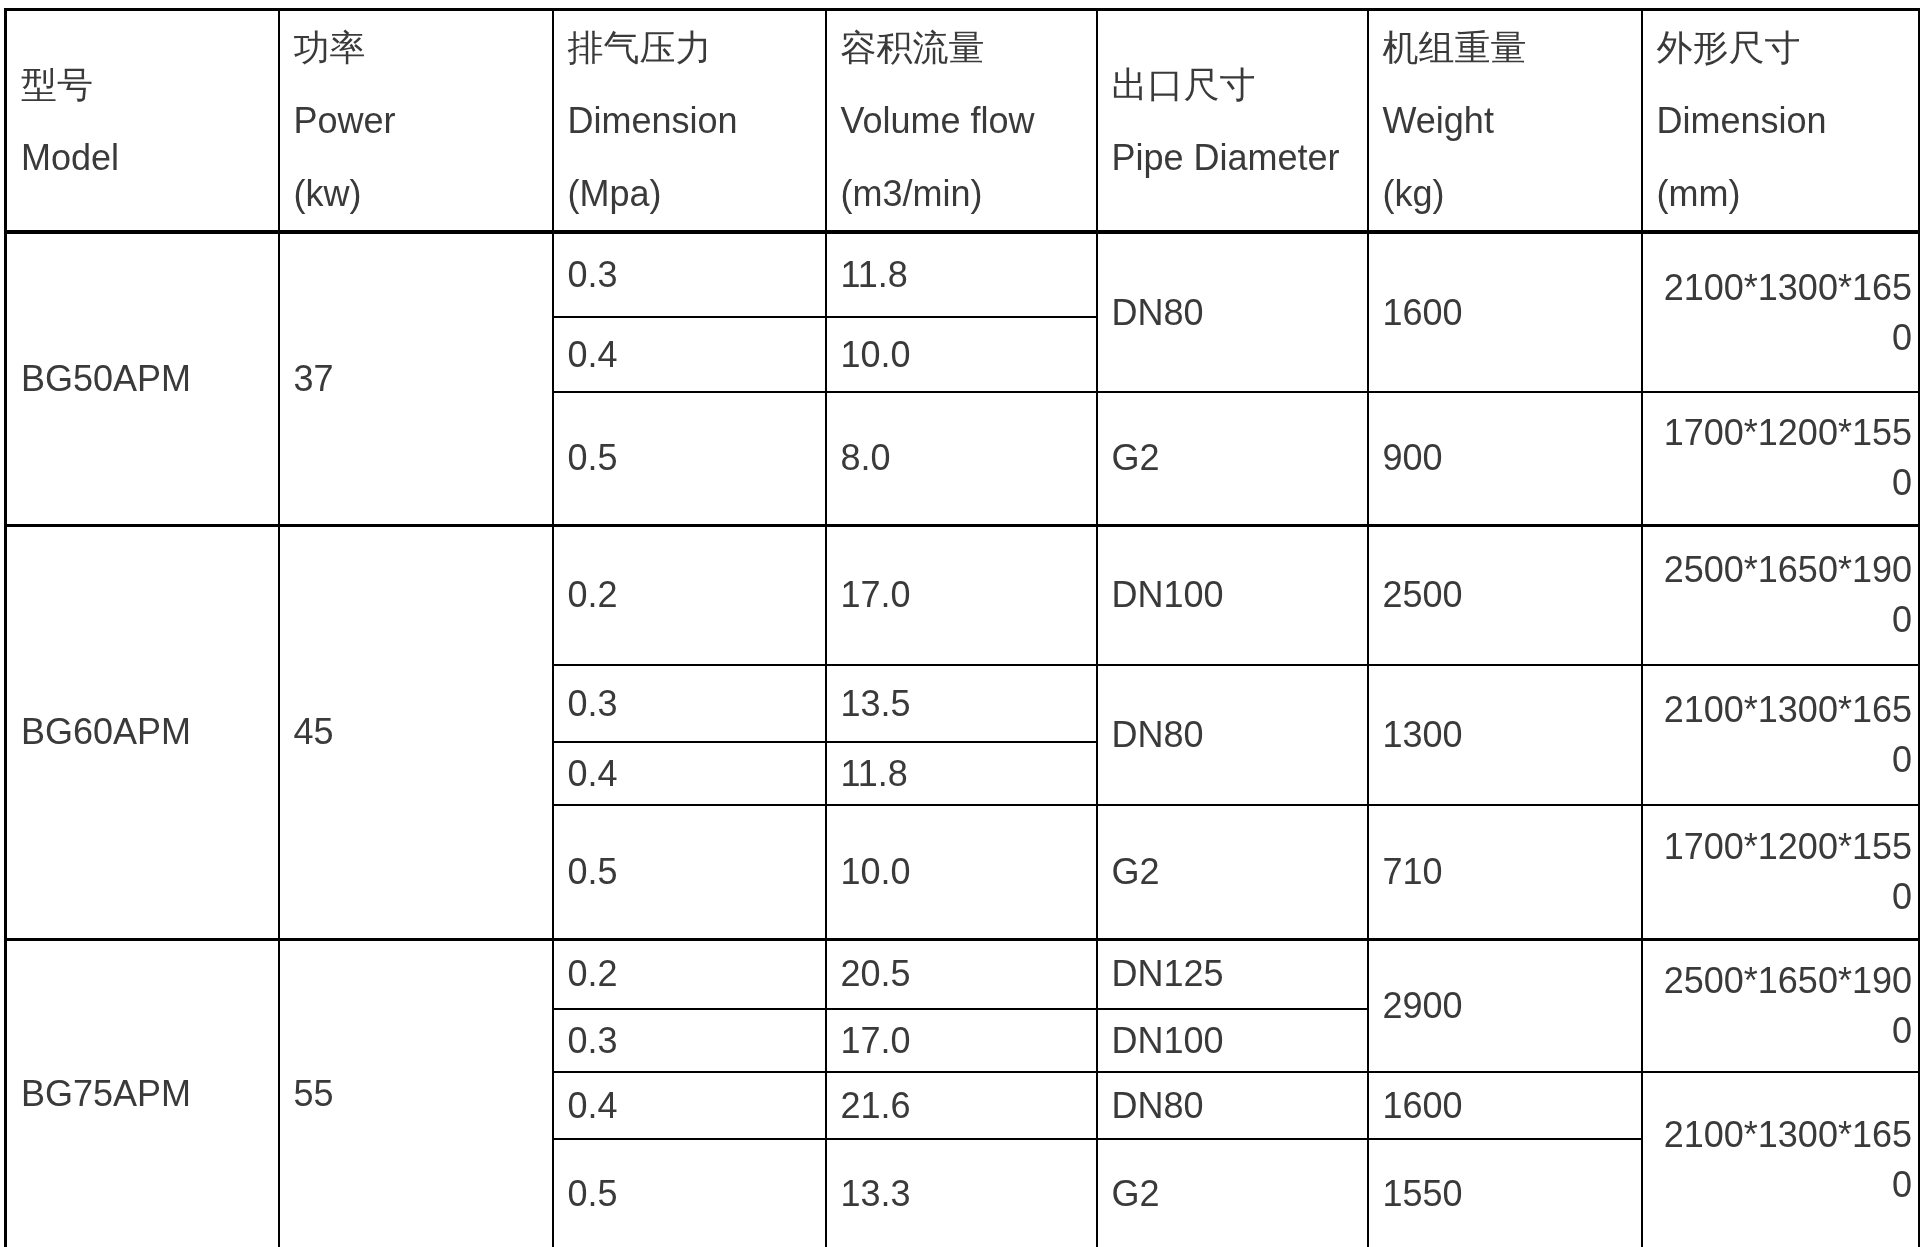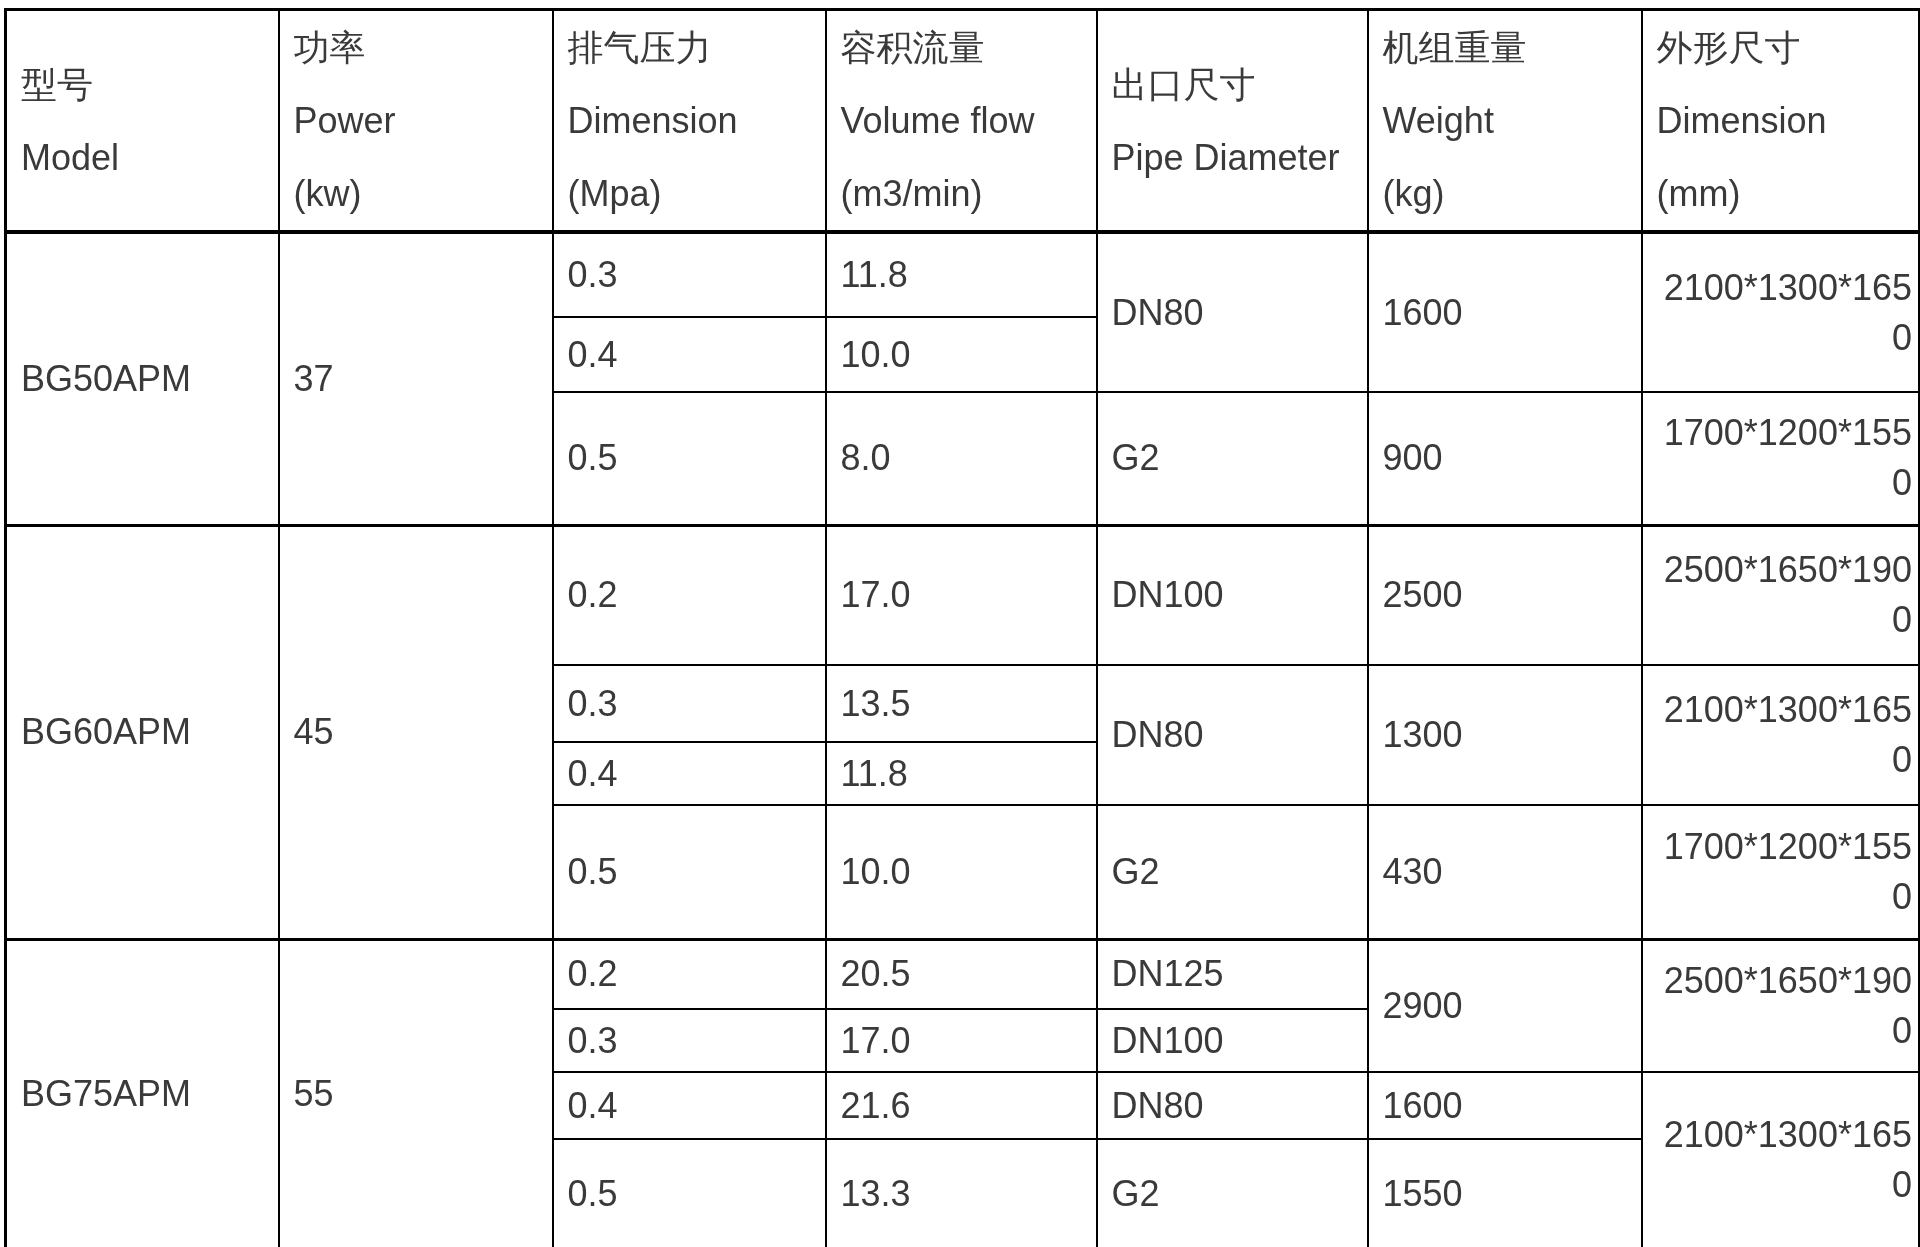--- a/index.html
+++ b/index.html
@@ -145,21 +145,21 @@
         <td rowspan="2" class="dim">2100*1300*1650</td>
       </tr>
       <tr style="height:63px;">
         <td>0.4</td>
         <td>11.8</td>
       </tr>
       <tr style="height:134px;">
         <td>0.5</td>
         <td>10.0</td>
         <td>G2</td>
-        <td>430</td>
+        <td>710</td>
         <td class="dim">1700*1200*1550</td>
       </tr>
 
       <tr class="section-top" style="height:70px;">
         <td rowspan="4">BG75APM</td>
         <td rowspan="4">55</td>
         <td>0.2</td>
         <td>20.5</td>
         <td>DN125</td>
         <td rowspan="2">2900</td>

